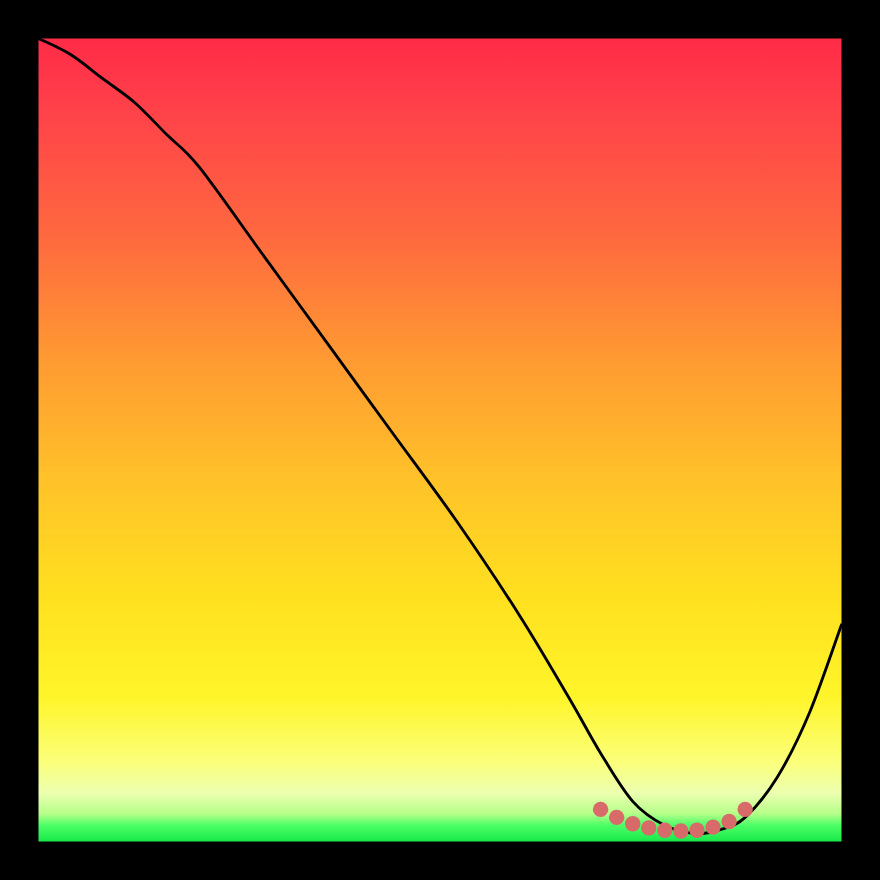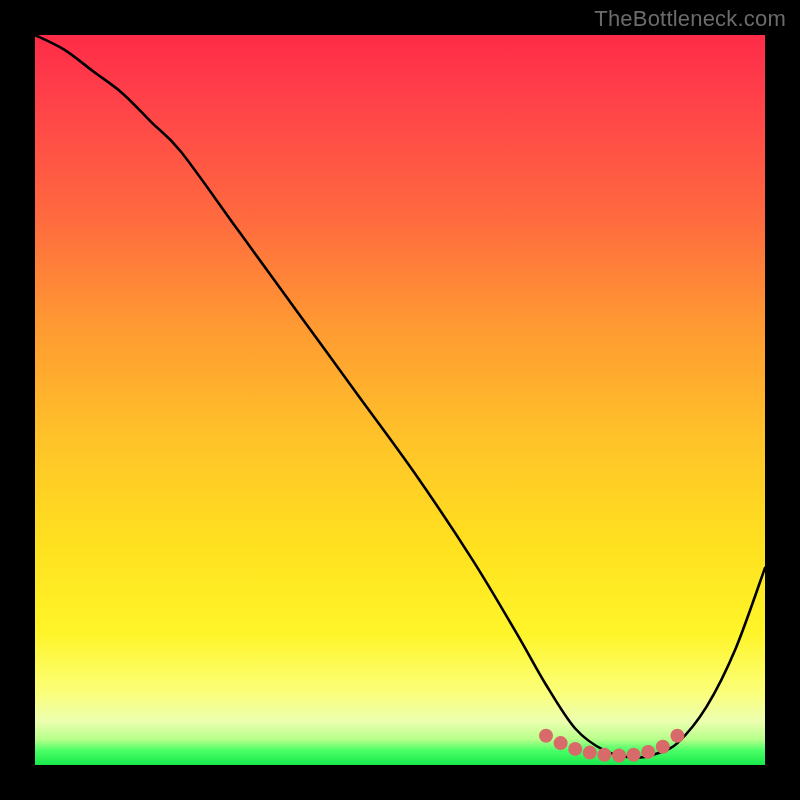--- a/index.html
+++ b/index.html
@@ -57,21 +57,20 @@
     color: #6b6b6b;
     font-size: 22px;
     letter-spacing: 0.2px;
     user-select: none;
   }
 </style>
 </head>
 <body>
 
 <div class="frame">
-  <div class="watermark">TheBottleneck.com</div>
 
   <div class="plot-area">
     <svg viewBox="0 0 730 730">
       <g>
         <path id="curve-path" fill="none" stroke="#000000" stroke-width="2.6" stroke-linecap="round" stroke-linejoin="round" d="M0.0 0.0 C 4.9 2.4, 19.5 8.5, 29.2 14.6 C 38.9 20.7, 48.7 29.2, 58.4 36.5 C 68.1 43.8, 77.9 49.9, 87.6 58.4 C 97.3 66.9, 107.1 77.9, 116.8 87.6 C 126.5 97.3, 131.4 98.6, 146.0 116.8 C 160.6 135.1, 184.9 170.3, 204.4 197.1 C 223.9 223.9, 243.3 250.6, 262.8 277.4 C 282.3 304.2, 301.7 330.9, 321.2 357.7 C 340.7 384.5, 360.1 410.0, 379.6 438.0 C 399.1 466.0, 421.0 498.8, 438.0 525.6 C 455.0 552.4, 469.6 577.9, 481.8 598.6 C 494.0 619.3, 501.3 633.9, 511.0 649.7 C 520.7 665.5, 530.5 682.5, 540.2 693.5 C 549.9 704.5, 559.7 710.5, 569.4 715.4 C 579.1 720.3, 590.1 722.1, 598.6 722.7 C 607.1 723.3, 613.2 721.5, 620.5 719.0 C 627.8 716.6, 633.9 716.0, 642.4 708.1 C 650.9 700.2, 661.9 687.4, 671.6 671.6 C 681.3 655.8, 691.1 636.3, 700.8 613.2 C 710.5 590.1, 725.1 546.3, 730.0 532.9"></path>
       </g>
       <g id="marker-group">
           <circle cx="511.0" cy="700.8" r="7" fill="#d86a6a"></circle>
           <circle cx="525.6" cy="708.1" r="7" fill="#d86a6a"></circle>
           <circle cx="540.2" cy="713.9" r="7" fill="#d86a6a"></circle>

